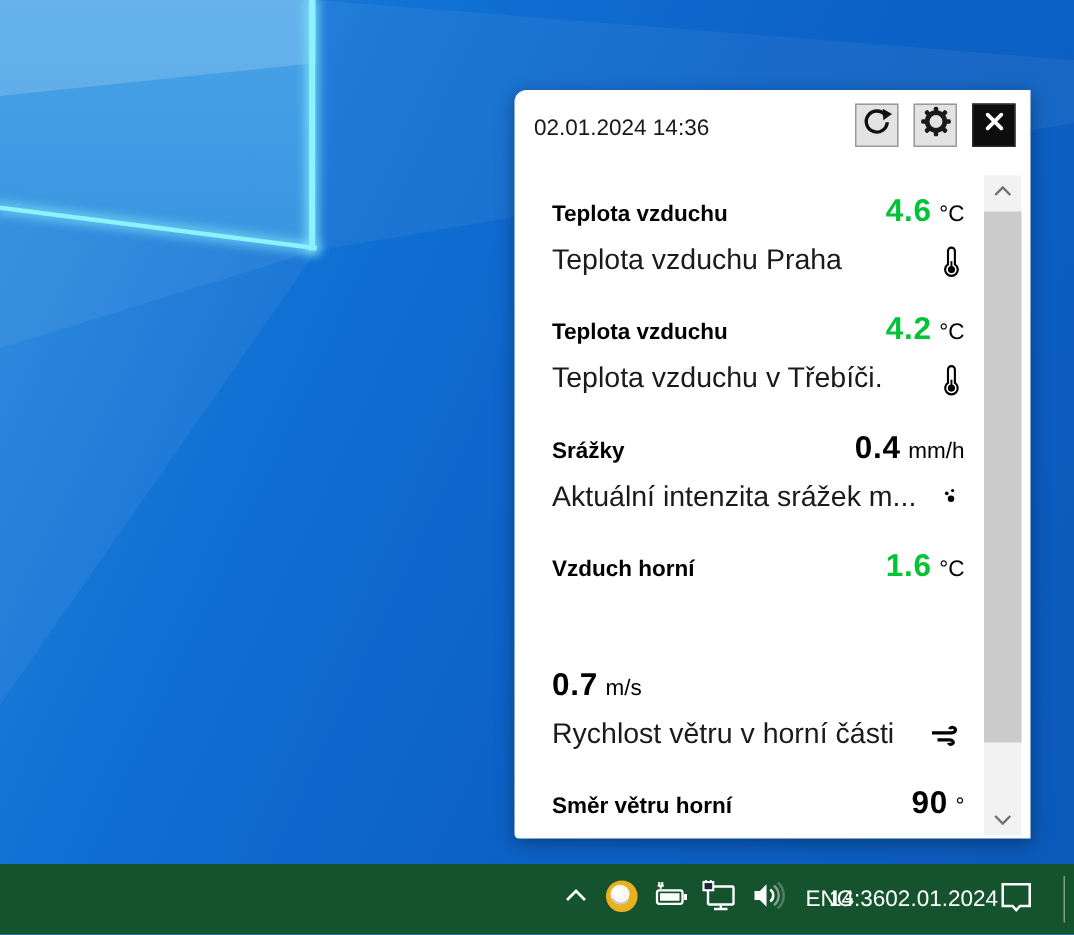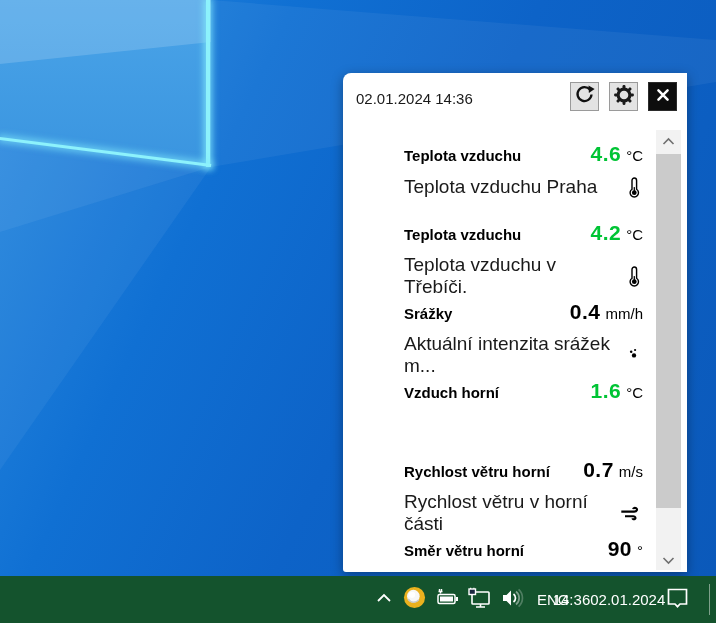--- a/index.html
+++ b/index.html
@@ -16,33 +16,33 @@
     background:rgba(255,255,255,0.16); }
   .ray1 { clip-path:polygon(211px 167px,0 139px,0 232px); background:rgba(255,255,255,0.10); }
   .ray2 { clip-path:polygon(211px 167px,0 232px,0 470px); background:rgba(255,255,255,0.05); }
   .ray3 { clip-path:polygon(211px 0,716px 40px,716px 82px,211px 167px); background:rgba(255,255,255,0.05); }
   .edge-v { position:absolute; left:206px; top:0; width:4px; height:167px; background:#8df2fc;
     box-shadow:0 0 7px 2px rgba(130,235,252,0.85); }
   .edge-d { position:absolute; left:0; top:137px; width:213px; height:3px; background:#8df2fc;
     box-shadow:0 0 7px 2px rgba(130,235,252,0.7); transform:rotate(7.3deg); transform-origin:left top; }
 
   
-  .widget-panel { position:absolute; left:343px; top:73px; width:344px; height:499px;
+  .widget-panel { position:absolute; left:343px; top:60px; width:344px; height:499px;
     background:#fff; border-radius:8px 0 0 3px; box-shadow:0 3px 12px rgba(0,0,0,0.35); }
   .widget-header { position:absolute; left:0; top:0; right:0; height:57px; }
   .header-datetime { position:absolute; left:13px; top:17px; font-size:15px; color:#1a1a1a; }
   .hdr-btn { position:absolute; top:9px; width:29px; height:29px; border:1px solid #9a9a9a;
     background:#e3e3e3; display:flex; align-items:center; justify-content:center; cursor:pointer; }
   .btn-refresh { right:88px; }
   .btn-settings { right:49px; }
   .btn-close { right:10px; background:#0d0d0d; border-color:#2b2b2b; }
 
   .sensor-list { position:absolute; left:25px; top:57px; right:44px; bottom:0;
     overflow:hidden; padding-top:12px; }
-  .sensor-row { height:79px;margin-left:36px; }
+  .sensor-row { height:79px; }
   .row-line1 { display:flex; justify-content:space-between; align-items:baseline; }
   .row-title { font-size:15px; font-weight:bold; color:#000; }
   .row-value-group { display:flex; align-items:baseline; gap:5px; white-space:nowrap; }
   .row-value { font-size:21px; font-weight:bold; letter-spacing:0.5px; }
   .row-unit { font-size:15px; color:#000; }
   .row-line2 { display:flex; justify-content:space-between; align-items:center; margin-top:9px; }
   .row-desc { font-size:19px; color:#1a1a1a; }
   .row-icon { width:24px; height:24px; display:flex; align-items:center; justify-content:flex-end; }
 
   
@@ -183,21 +183,20 @@
       <span class="row-title">Vzduch horní</span>
       <span class="row-value-group">
         <span class="row-value" style="color: rgb(0, 196, 53);">1.6</span>
         <span class="row-unit">°C</span>
       </span>
     </div>
   </div>
 
   <div class="sensor-row">
     <div class="row-line1">
-      <span class="row-title">Rychlost větru horní</span>
       <span class="row-value-group">
         <span class="row-value" style="color: rgb(0, 0, 0);">0.7</span>
         <span class="row-unit">m/s</span>
       </span>
     </div>
     <div class="row-line2">
       <span class="row-desc">Rychlost větru v horní části</span>
       <span class="row-icon">
             <svg width="25" height="20" viewBox="0 0 26 20">
               <path d="M2.5 8.5 h14 c3 0 3.8-2.6 2-3.7 c-1.3-0.8-2.9-0.3-3.2 1" fill="none" stroke="#000" stroke-width="2.3"></path>

